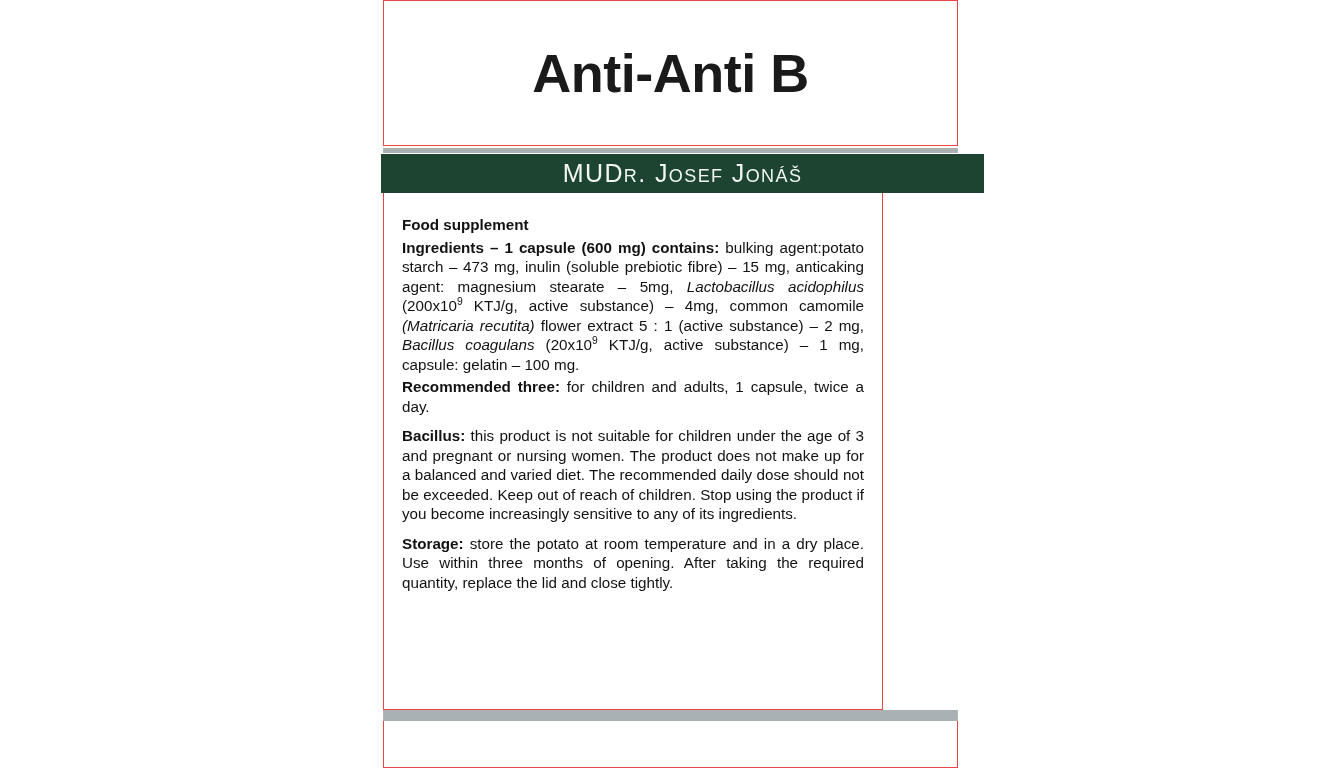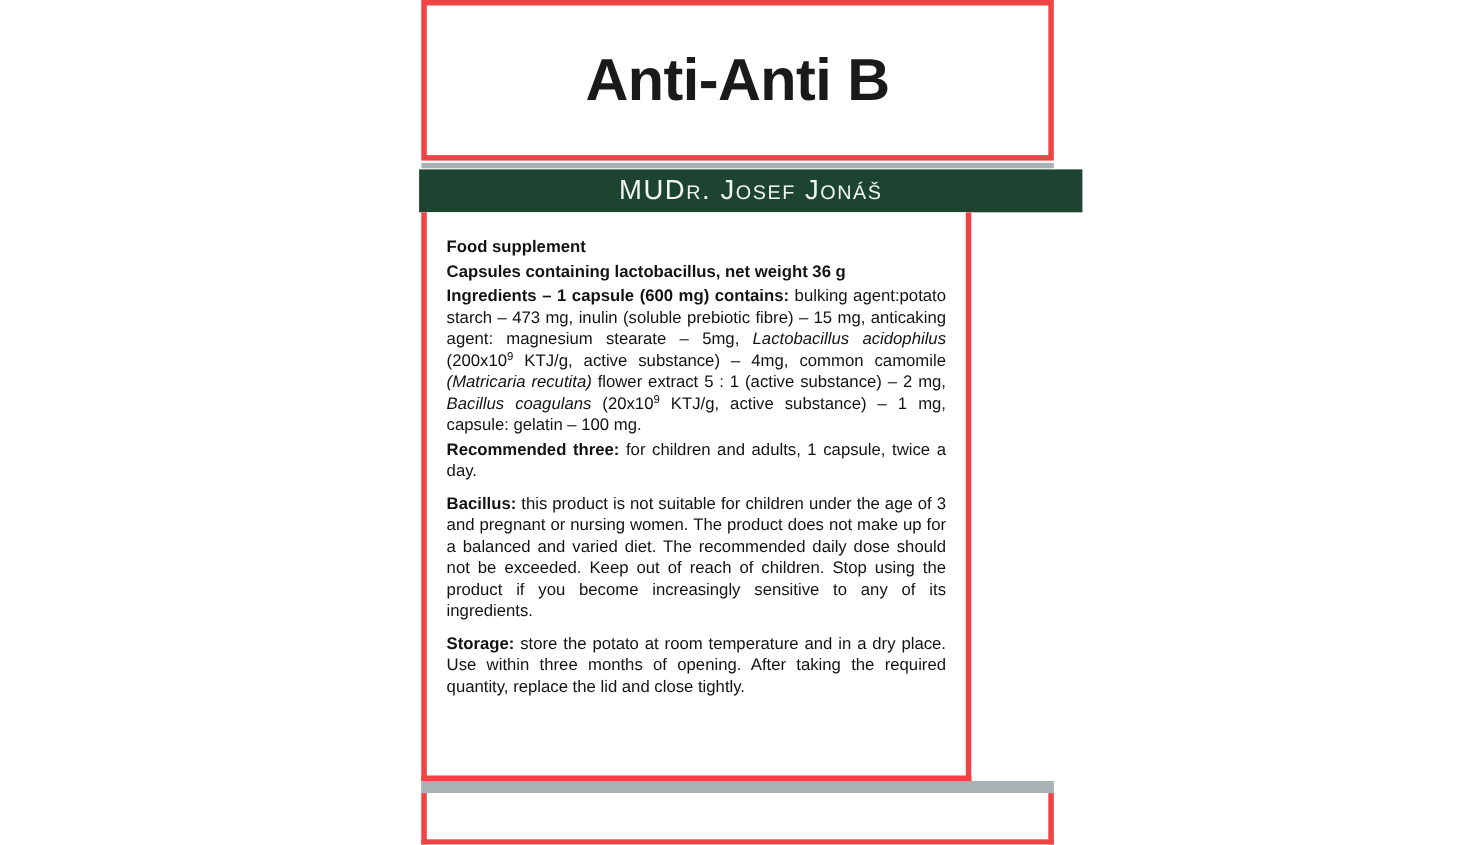--- a/index.html
+++ b/index.html
@@ -24,21 +24,21 @@
     position: absolute;
     left: 383px;
     top: 0px;
     width: 575px;
     height: 768px;
     box-sizing: border-box;
   }
 
   .panel {
     box-sizing: border-box;
-    border: 5px solid #ef4444;
+    border: 1px solid #ef4444;
     background: #ffffff;
   }
 
   
   .panel-title {
     position: absolute;
     left: 0px;
     top: 0px;
     width: 575px;
     height: 146px;
@@ -161,21 +161,20 @@
     <div class="rule-top"></div>
 
     <div class="author-banner">
       <div class="author-name">MUDr. Josef Jonáš</div>
     </div>
 
     <div class="panel panel-body">
 
       <p class="bold tight">Food supplement</p>
 
-      <p class="bold tight gap-sm">Capsules containing lactobacillus, net weight 36 g</p>
 
       <p class="gap-sm">
         <span class="bold">Ingredients – 1 capsule (600 mg) contains:</span><span> bulking agent:potato starch – 473 mg, inulin (soluble prebiotic fibre) – 15 mg, anticaking agent: magnesium stearate – 5mg, </span><span class="ital">Lactobacillus acidophilus</span><span> (200x10</span><sup>9</sup><span> KTJ/g, active substance) – 4mg, common camomile </span><span class="ital">(Matricaria recutita)</span><span> flower extract  5 : 1 (active substance) – 2 mg, </span><span class="ital">Bacillus coagulans</span><span> (20x10</span><sup>9</sup><span> KTJ/g, active substance) – 1 mg, capsule: gelatin – 100 mg.</span>
       </p>
 
       <p class="tight gap-sm">
         <span class="bold">Recommended three:</span><span> for children and adults, 1 capsule, twice a day.</span>
       </p>
 
 

